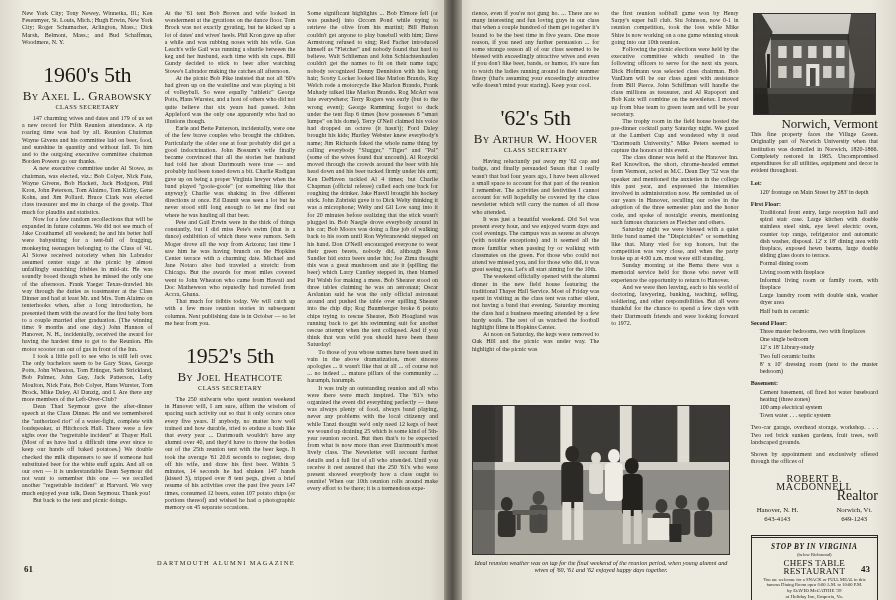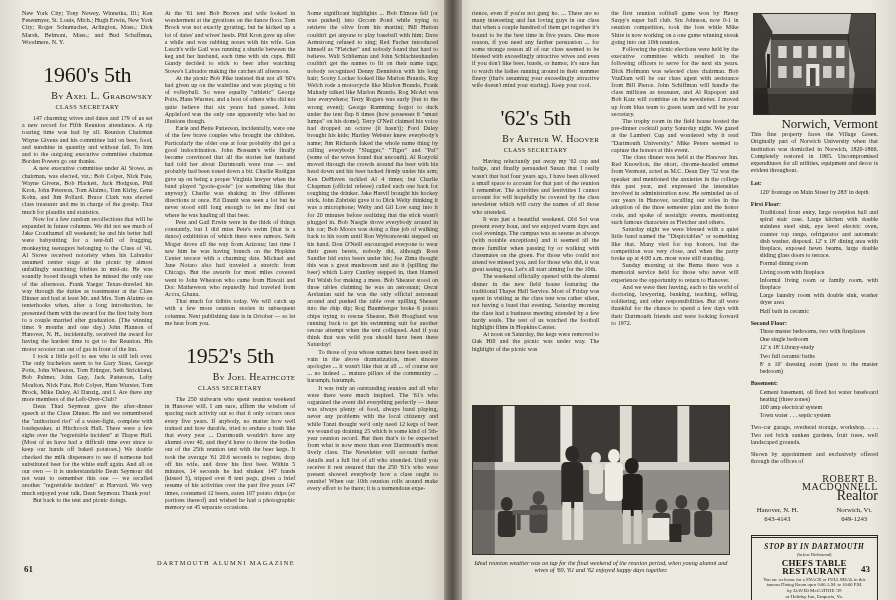--- a/index.html
+++ b/index.html
@@ -28,21 +28,21 @@
 
   p{margin:0 0 0 0;text-indent:11px;text-align:justify;
     font-size:6.0px;line-height:7.2px;color:#262420;
     hyphens:auto;-webkit-hyphens:auto;letter-spacing:.05px;}
   p.noind{text-indent:0;}
 
   
   .hl{font-size:22px;line-height:26px;text-align:center;color:#1b1a17;
       font-family:"Liberation Serif",serif;font-weight:normal;margin:16px 0 3px;
       letter-spacing:-0.2px;}
-  .byline{text-align:right;font-size:10px;line-height:10px;color:#23211d;
+  .byline{text-align:center;font-size:13px;line-height:10px;color:#23211d;
       font-variant:small-caps;letter-spacing:.3px;margin-bottom:1px;}
   .csec{text-align:center;font-size:6.4px;line-height:9px;color:#23211d;
       font-variant:small-caps;letter-spacing:.4px;margin-bottom:4px;}
 
   
   .folio{position:absolute;font-size:9px;font-weight:bold;color:#1d1b18;}
   .folio.l{left:24px;bottom:26px;}
   .folio.r{right:26px;bottom:26px;}
   .magfoot{position:absolute;left:0;right:0;bottom:34px;text-align:center;
     font-size:6.4px;letter-spacing:1.4px;color:#272521;font-variant:small-caps;}
@@ -53,30 +53,30 @@
   .cap{font-size:6.2px;line-height:7.6px;font-style:italic;text-align:center;
        color:#222;margin-top:4px;}
 
   
   .ad{font-size:6.0px;line-height:7.2px;color:#242220;}
   .ad h3{font-size:13px;font-weight:normal;text-align:right;margin:5px 0 4px;color:#1c1b18;}
   .ad .lead{text-align:justify;margin-bottom:6px;}
   .ad .sechead{font-weight:bold;font-size:6.1px;margin:5px 0 1px;}
   .ad ul{list-style:none;margin:0;padding:0 0 0 9px;}
   .ad li{margin:0 0 1px 0;text-align:justify;}
-  .realtor{text-align:right;font-size:10px;letter-spacing:.6px;margin:10px 0 0;color:#1b1a17;}
+  .realtor{text-align:center;font-size:10px;letter-spacing:.6px;margin:10px 0 0;color:#1b1a17;}
   .realtorsub{text-align:right;font-size:14px;margin:2px 0 6px;color:#1b1a17;}
   .townrow{display:flex;justify-content:space-between;font-size:6.8px;padding:0 6px;}
   .townrow .t{text-align:center;line-height:9px;}
 
   .adbox{border:1px solid #2a2824;border-top:3px double #2a2824;margin-top:12px;padding:5px 6px 6px;
          text-align:center;}
   .adbox .l1{font-size:7.4px;font-weight:bold;font-style:italic;letter-spacing:.6px;color:#1b1a17;}
   .adbox .l2{font-size:4.6px;color:#2a2824;margin:1px 0 2px;}
-  .adbox .l3{font-size:9px;font-weight:bold;letter-spacing:.3px;color:#141311;}
+  .adbox .l3{font-size:9px;font-weight:normal;letter-spacing:.3px;color:#141311;}
   .adbox .l4{font-size:4.6px;line-height:5.6px;color:#2a2824;margin-top:2px;}
   .adbox .l5{font-size:5px;line-height:6px;color:#2a2824;}
 </style>
 </head>
 <body>
 
 <div class="spread">
 
   <div class="page left">
     <div class="cols">
@@ -219,21 +219,21 @@
             <div>Hanover, N. H.</div>
             <div>643-4143</div>
           </div>
           <div class="t">
             <div>Norwich, Vt.</div>
             <div>649-1243</div>
           </div>
         </div>
 
         <div class="adbox">
-          <div class="l1">STOP BY IN DARTMOUTH</div>
+          <div class="l1">STOP BY IN VIRGINIA</div>
           <div class="l2">(below Richmond)</div>
           <div class="l3">CHEFS TABLE RESTAURANT</div>
           <div class="l4">You are welcome for a SNACK or FULL MEAL in this famous Dining Room open 6:00 A.M. to 10:00 P.M.</div>
           <div class="l5">by DAVID McCATHIE '39</div>
           <div class="l5">at Holiday Inn, Emporia, Va.</div>
         </div>
       </div>
     </div>
 
     <div style="position:absolute;left:20px;bottom:26px;width:258px;">

